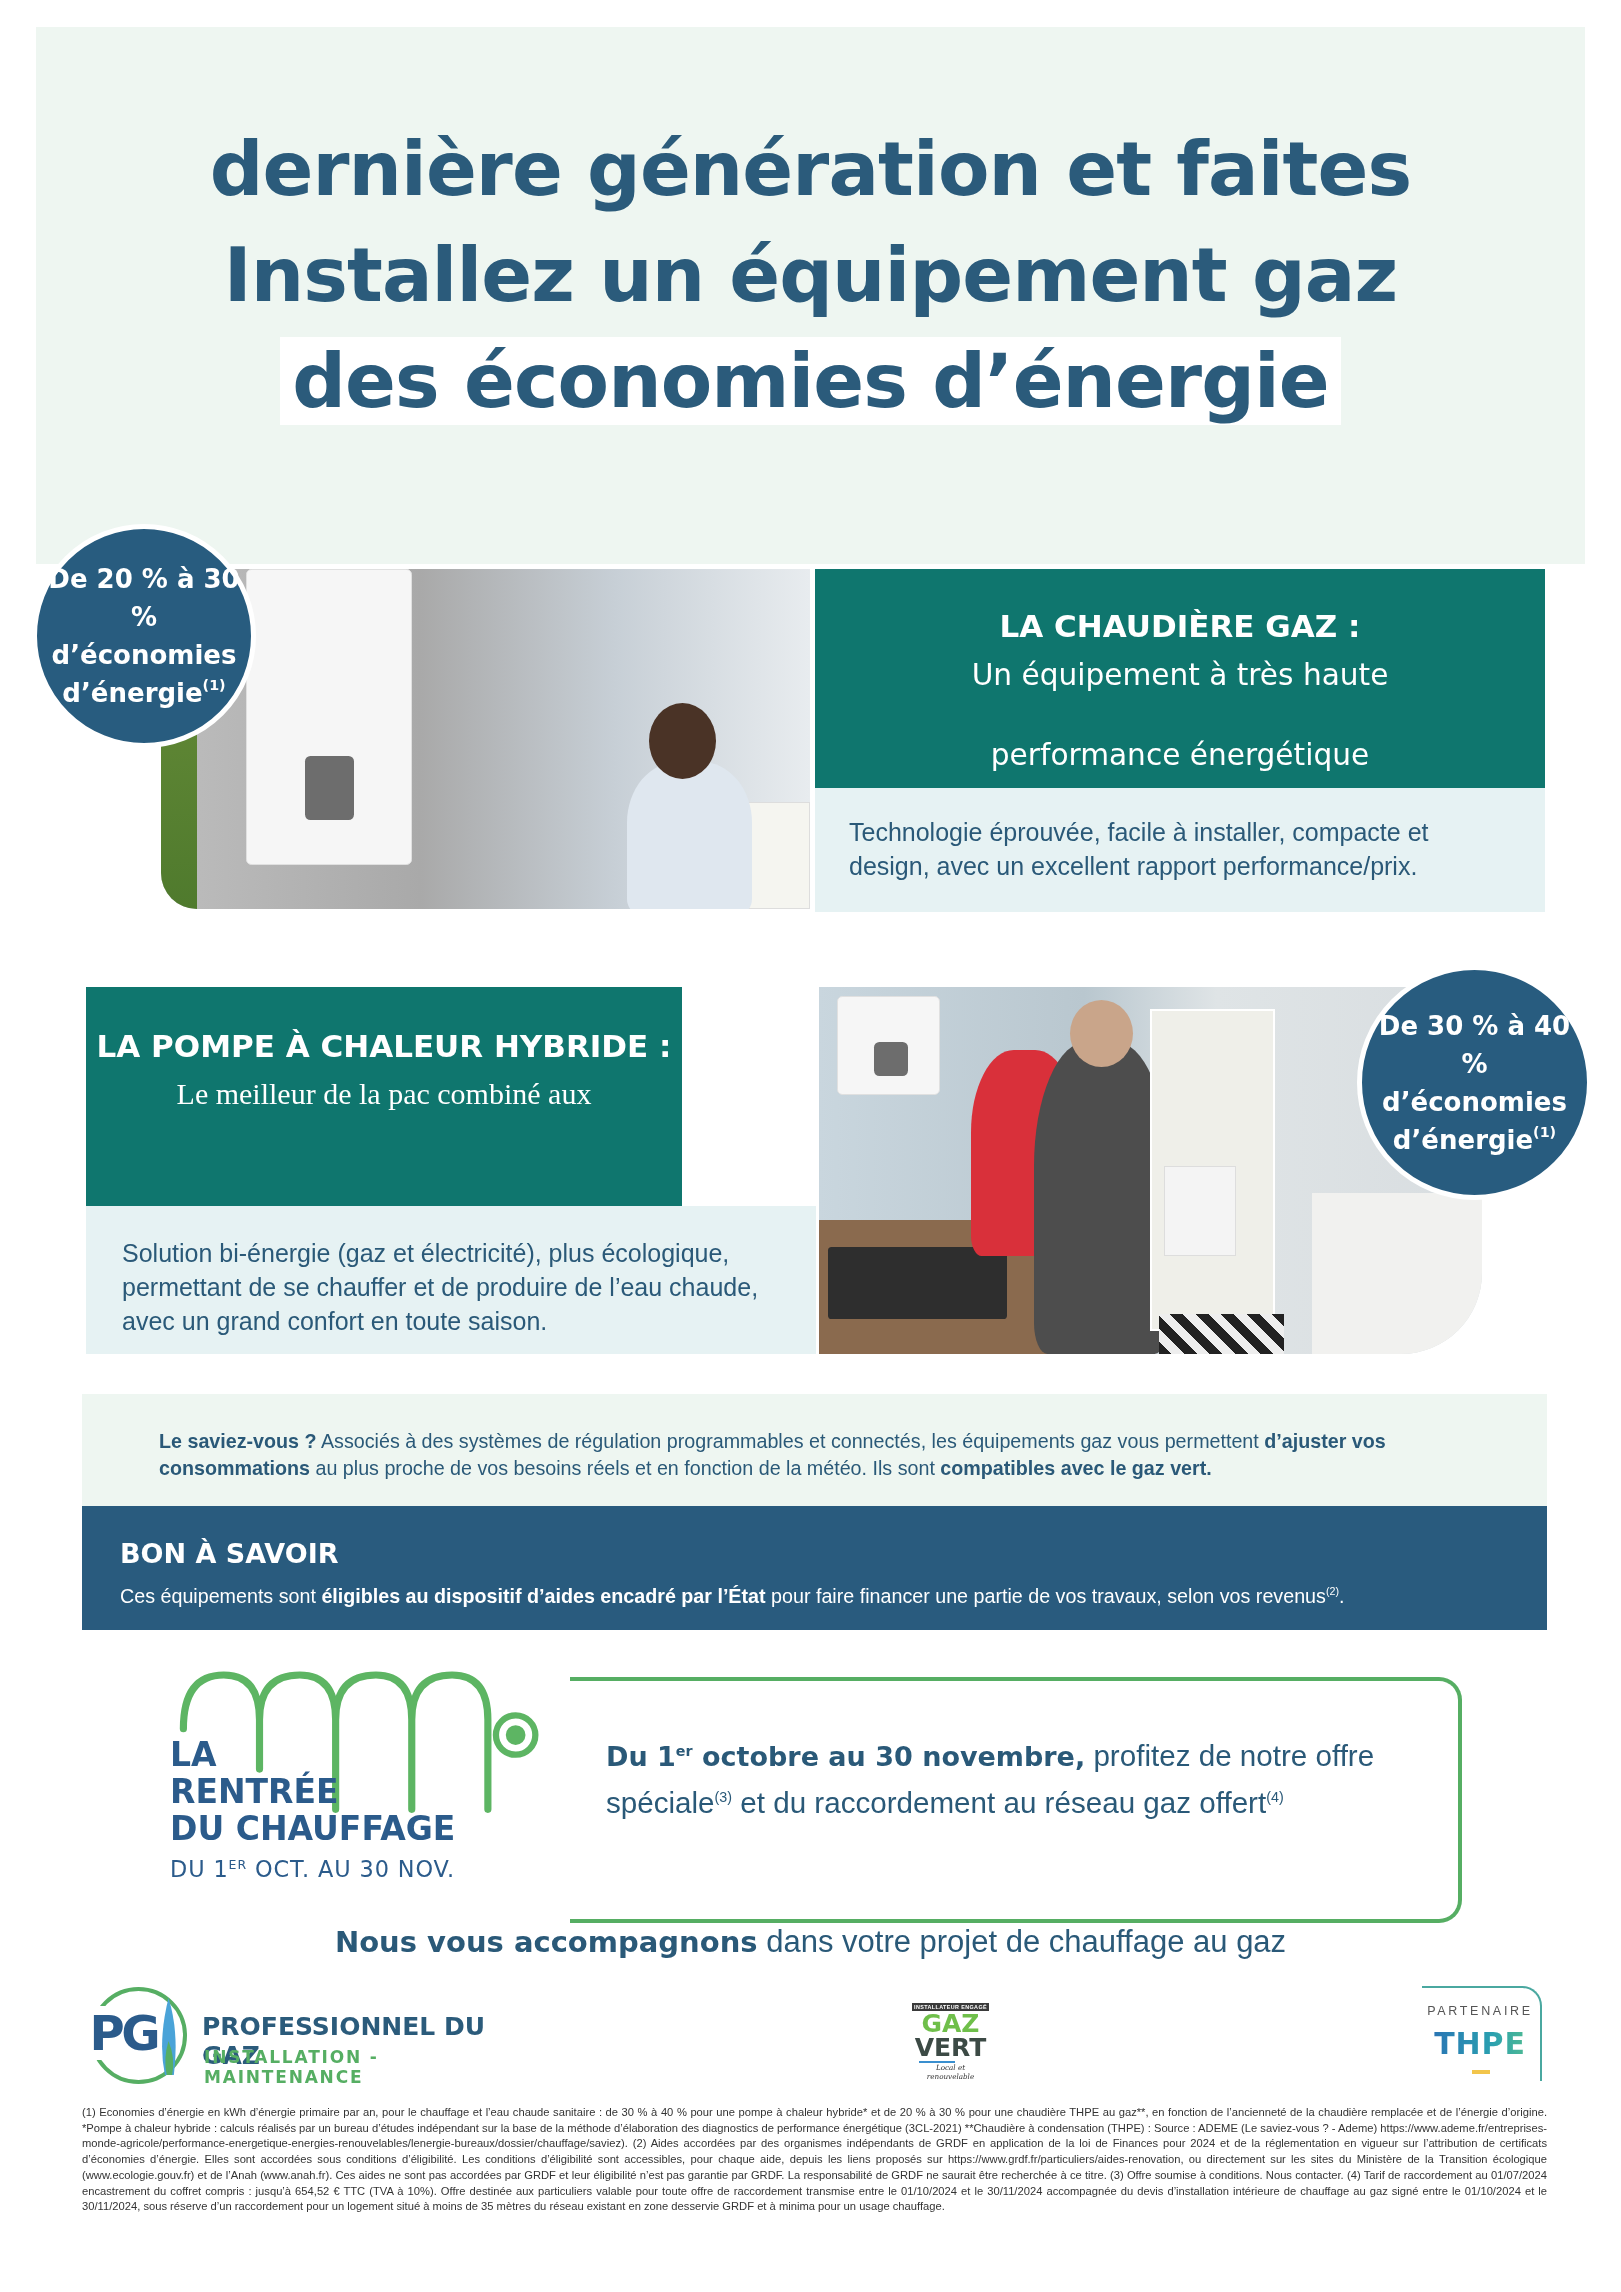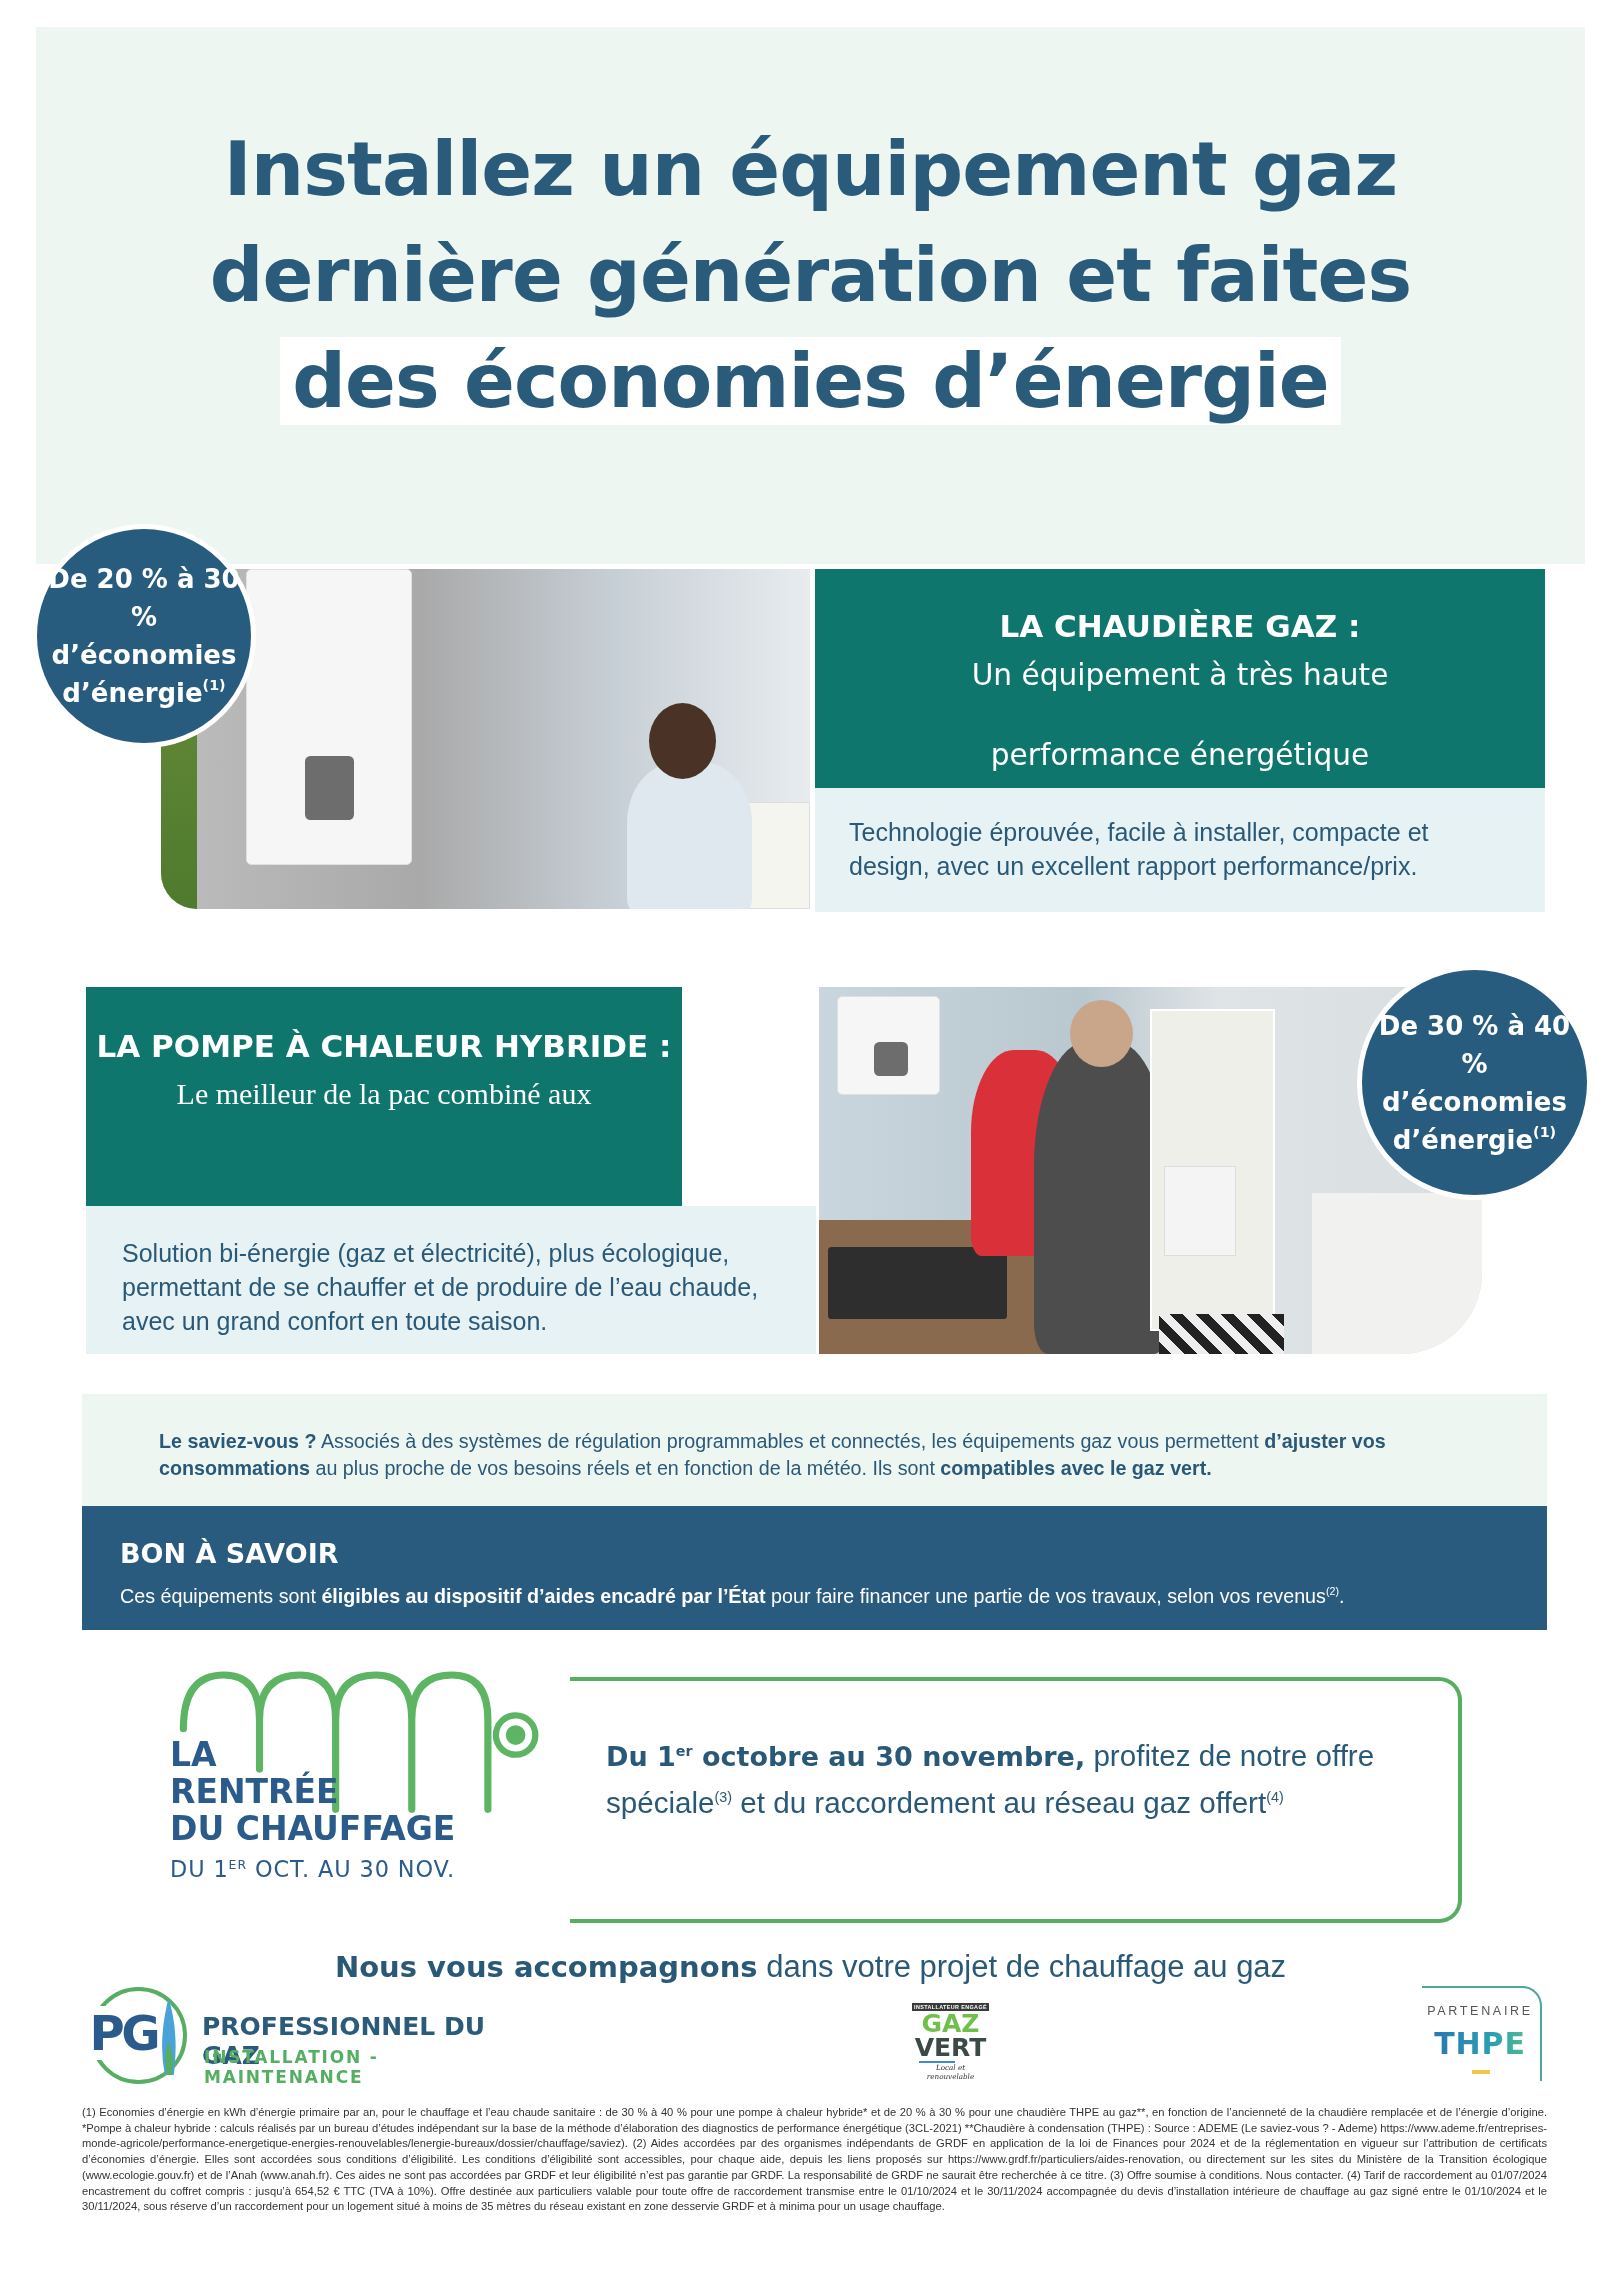--- a/index.html
+++ b/index.html
@@ -78,21 +78,21 @@
   .offer-box {
     position: absolute; left: 570px; top: 1677px; width: 892px; height: 246px;
     border: 4.5px solid #56ae63; border-left: none; border-radius: 0 23px 23px 0;
     padding: 50px 36px 0 36px; font-size: 29.6px; line-height: 41px; color: #2a5978;
   }
   .offer-box b { font-family: "DejaVu Sans", sans-serif; font-weight: bold; font-size: 27px; }
   .offer-box sup { font-size: 14.3px; }
 
   .accomp {
     position: absolute; left: 0; top: 1924px; width: 1621px; text-align: center;
-    font-size: 31px; color: #2a5978; margin-top: 25px;
+    font-size: 31px; color: #2a5978;
   }
   .accomp b { font-family: "DejaVu Sans", sans-serif; font-weight: bold; font-size: 29px; }
 
   .logo-pg { position: absolute; left: 86px; top: 1983px; width: 448px; height: 107px; }
   .pg-circle {
     position: absolute; left: 3.6px; top: 3.6px; width: 97px; height: 97px;
     border: 4.5px solid #56ae63; border-radius: 50%; background: #fff;
   }
   .pg-letters {
     position: absolute; left: 3.6px; top: 23px; font-family: "DejaVu Sans", sans-serif; font-weight: bold;
@@ -117,22 +117,22 @@
   .footnotes {
     position: absolute; left: 82px; top: 2105px; width: 1465px;
     font-size: 11.2px; line-height: 15.7px; color: #333333; text-align: justify;
   }
 </style>
 </head>
 <body>
 
 <div class="hero"></div>
 <div class="headline">
+  <div>dernière génération et faites</div>
   <div>Installez un équipement gaz</div>
-  <div>dernière génération et faites</div>
   <div><span class="hl">des économies d’énergie</span></div>
 </div>
 
 <div class="photo photo-1">
   <div style="position:absolute;left:0;top:0;width:36px;height:340px;background:linear-gradient(180deg,#6b8f3a,#4f7a2d);"></div>
   <div class="boiler" style="left:85px;top:0;width:166px;height:296px;">
     <div class="panel" style="left:58px;top:186px;width:49px;height:64px;"></div>
   </div>
   <div style="position:absolute;left:506px;top:233px;width:143px;height:107px;background:#f5f5f0;border:1.8px solid #ddd;"></div>
   <div class="figure-shape" style="left:466px;top:193px;width:125px;height:152px;background:#dfe7ef;"></div>

